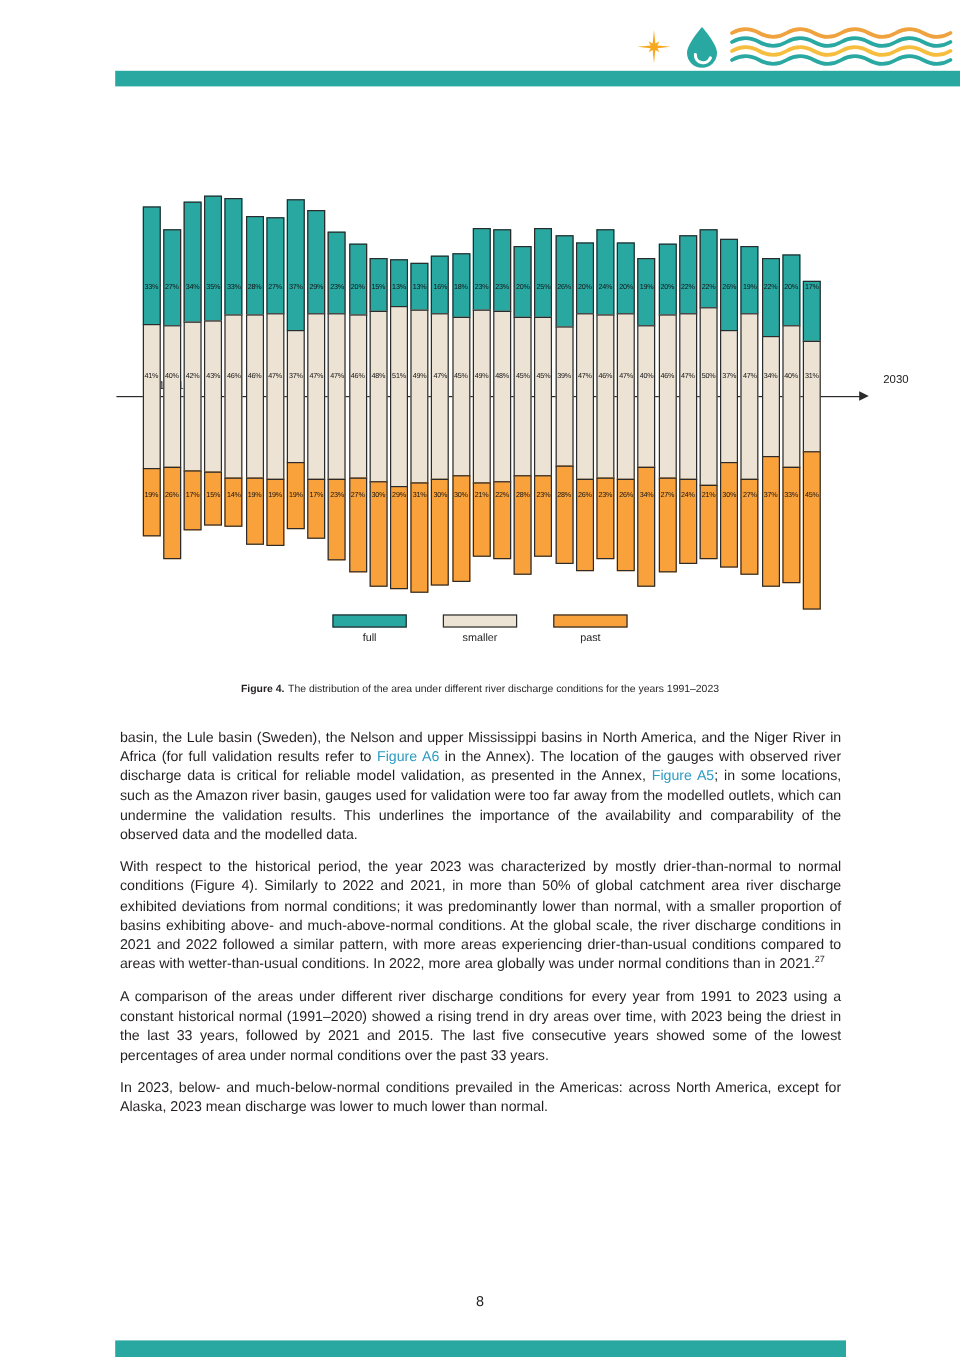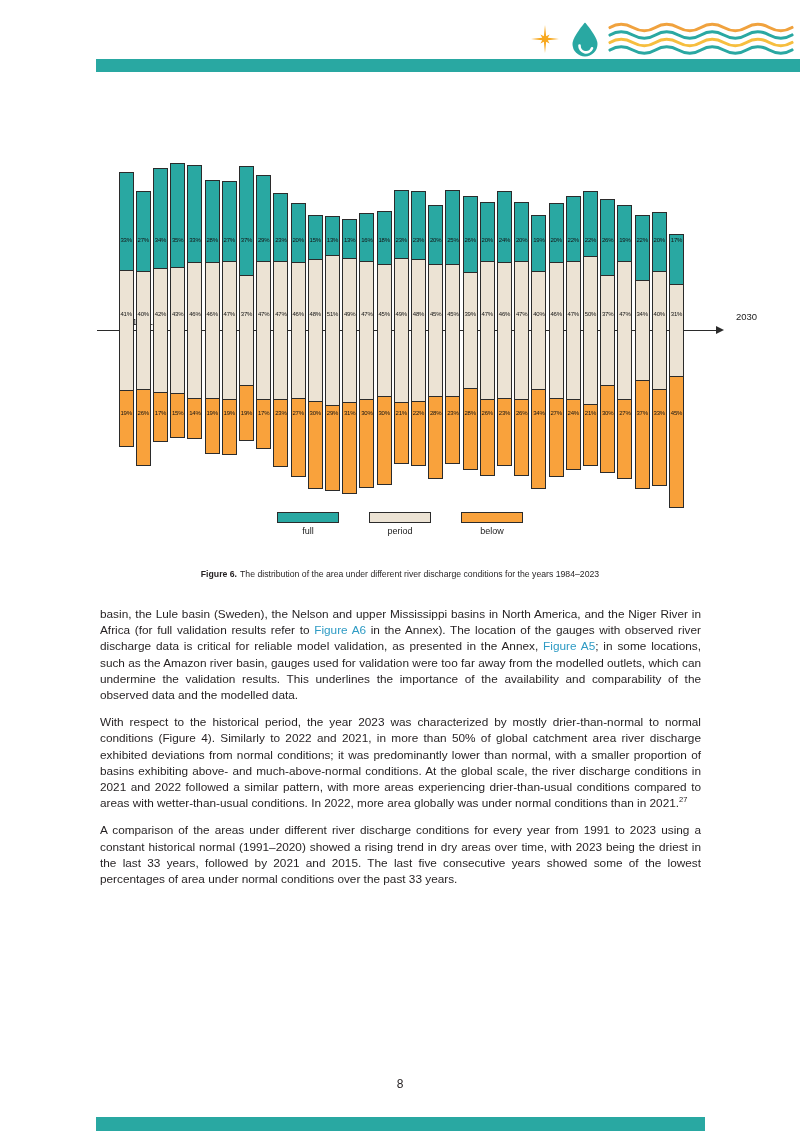--- a/index.html
+++ b/index.html
@@ -276,33 +276,34 @@
     </div>
 </div>
 
 <div id="legend">
     <div class="legend-item">
       <div class="legend-swatch" style="background: rgb(41, 168, 162);"></div>
       <div class="legend-label">full</div>
     </div>
     <div class="legend-item">
       <div class="legend-swatch" style="background: rgb(236, 227, 212);"></div>
-      <div class="legend-label">period</div>
+      <div class="legend-label">smaller</div>
     </div>
     <div class="legend-item">
       <div class="legend-swatch" style="background: rgb(249, 162, 60);"></div>
-      <div class="legend-label">below</div>
+      <div class="legend-label">past</div>
     </div>
   </div>
 
 <div id="caption">
-  <span class="caption-label">Figure 6.</span><span>The distribution of the area under different river discharge conditions for the years 1984–2023</span>
+  <span class="caption-label">Figure 4.</span><span>The distribution of the area under different river discharge conditions for the years 1991–2023</span>
 </div>
 
 <div id="body-text">
     <p><span>basin, the Lule basin (Sweden), the Nelson and upper Mississippi basins in North America, and the Niger River in Africa (for full validation results refer to </span><span class="link">Figure A6</span><span> in the Annex). The location of the gauges with observed river discharge data is critical for reliable model validation, as presented in the Annex, </span><span class="link">Figure A5</span><span>; in some locations, such as the Amazon river basin, gauges used for validation were too far away from the modelled outlets, which can undermine the validation results. This underlines the importance of the availability and comparability of the observed data and the modelled data.</span></p>
     <p><span>With respect to the historical period, the year 2023 was characterized by mostly drier-than-normal to normal conditions (Figure 4). Similarly to 2022 and 2021, in more than 50% of global catchment area river discharge exhibited deviations from normal conditions; it was predominantly lower than normal, with a smaller proportion of basins exhibiting above- and much-above-normal conditions. At the global scale, the river discharge conditions in 2021 and 2022 followed a similar pattern, with more areas experiencing drier-than-usual conditions compared to areas with wetter-than-usual conditions. In 2022, more area globally was under normal conditions than in 2021.</span><sup>27</sup></p>
     <p><span>A comparison of the areas under different river discharge conditions for every year from 1991 to 2023 using a constant historical normal (1991–2020) showed a rising trend in dry areas over time, with 2023 being the driest in the last 33 years, followed by 2021 and 2015. The last five consecutive years showed some of the lowest percentages of area under normal conditions over the past 33 years.</span></p>
+    <p><span>In 2023, below- and much-below-normal conditions prevailed in the Americas: across North America, except for Alaska, 2023 mean discharge was lower to much lower than normal.</span></p>
   </div>
 
 <div id="page-number">8</div>
 
 <div class="band" id="bottom-band"></div>
 
 </body></html>

